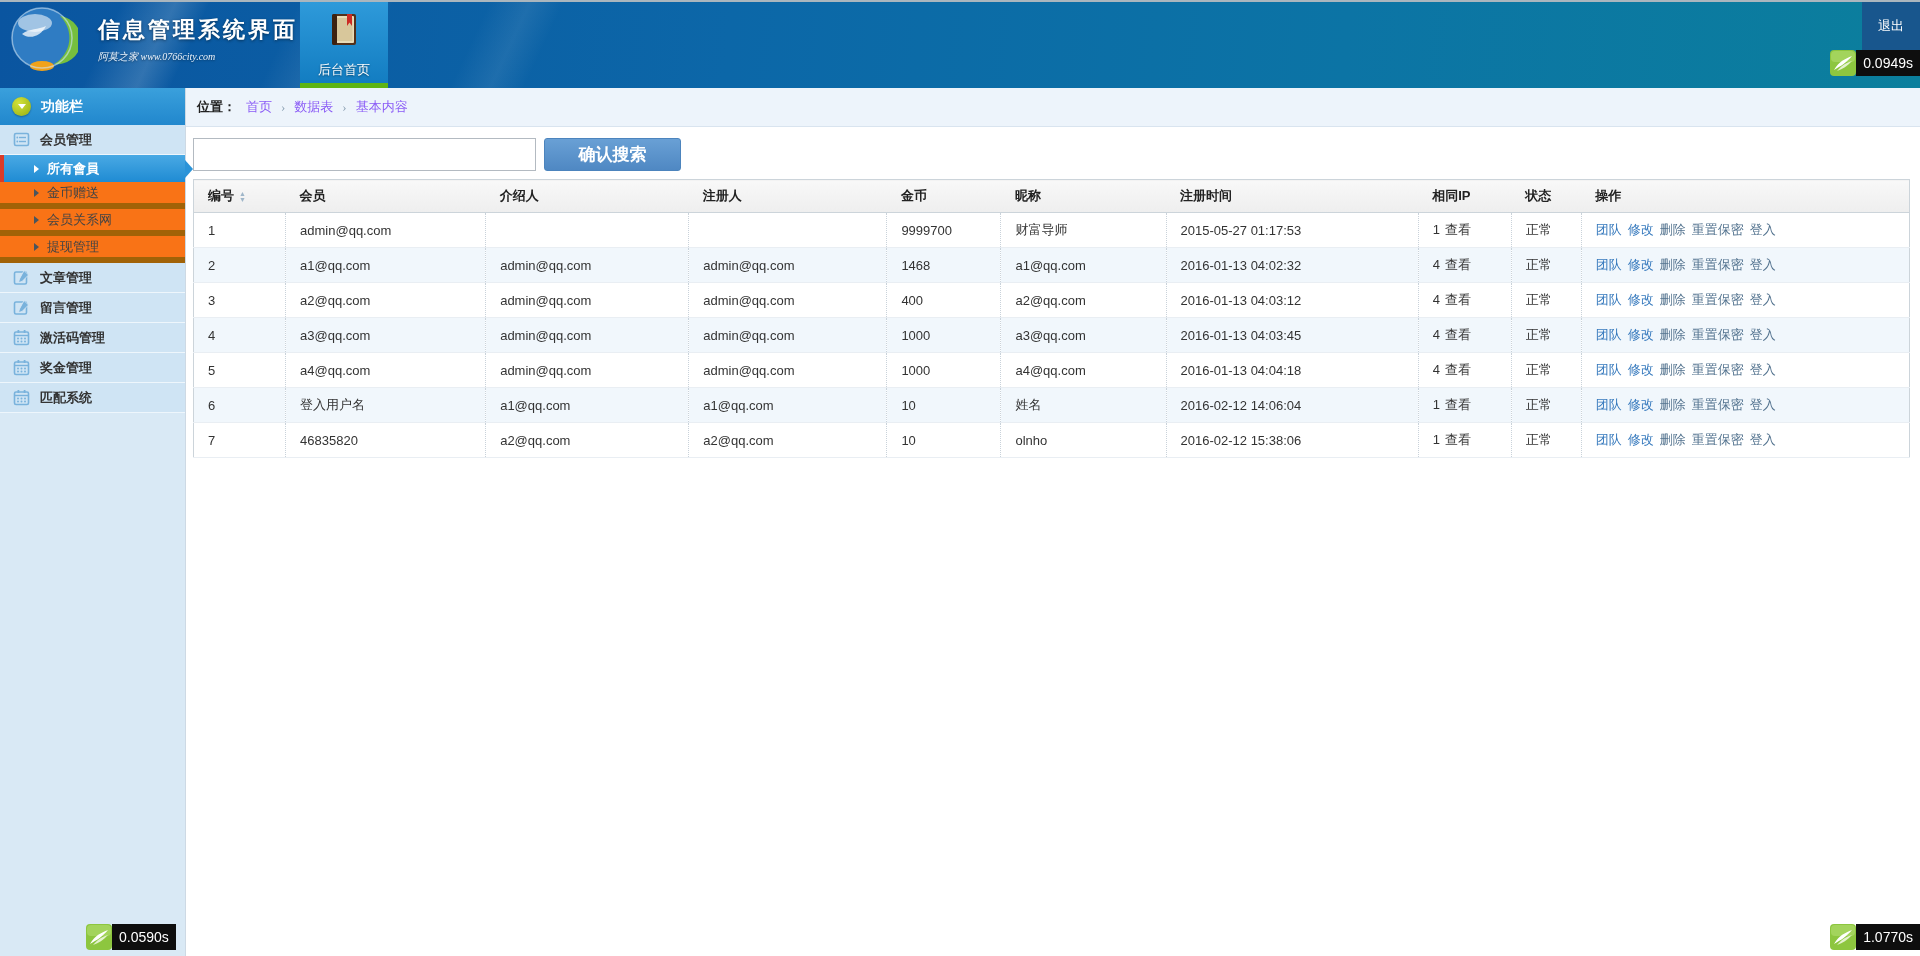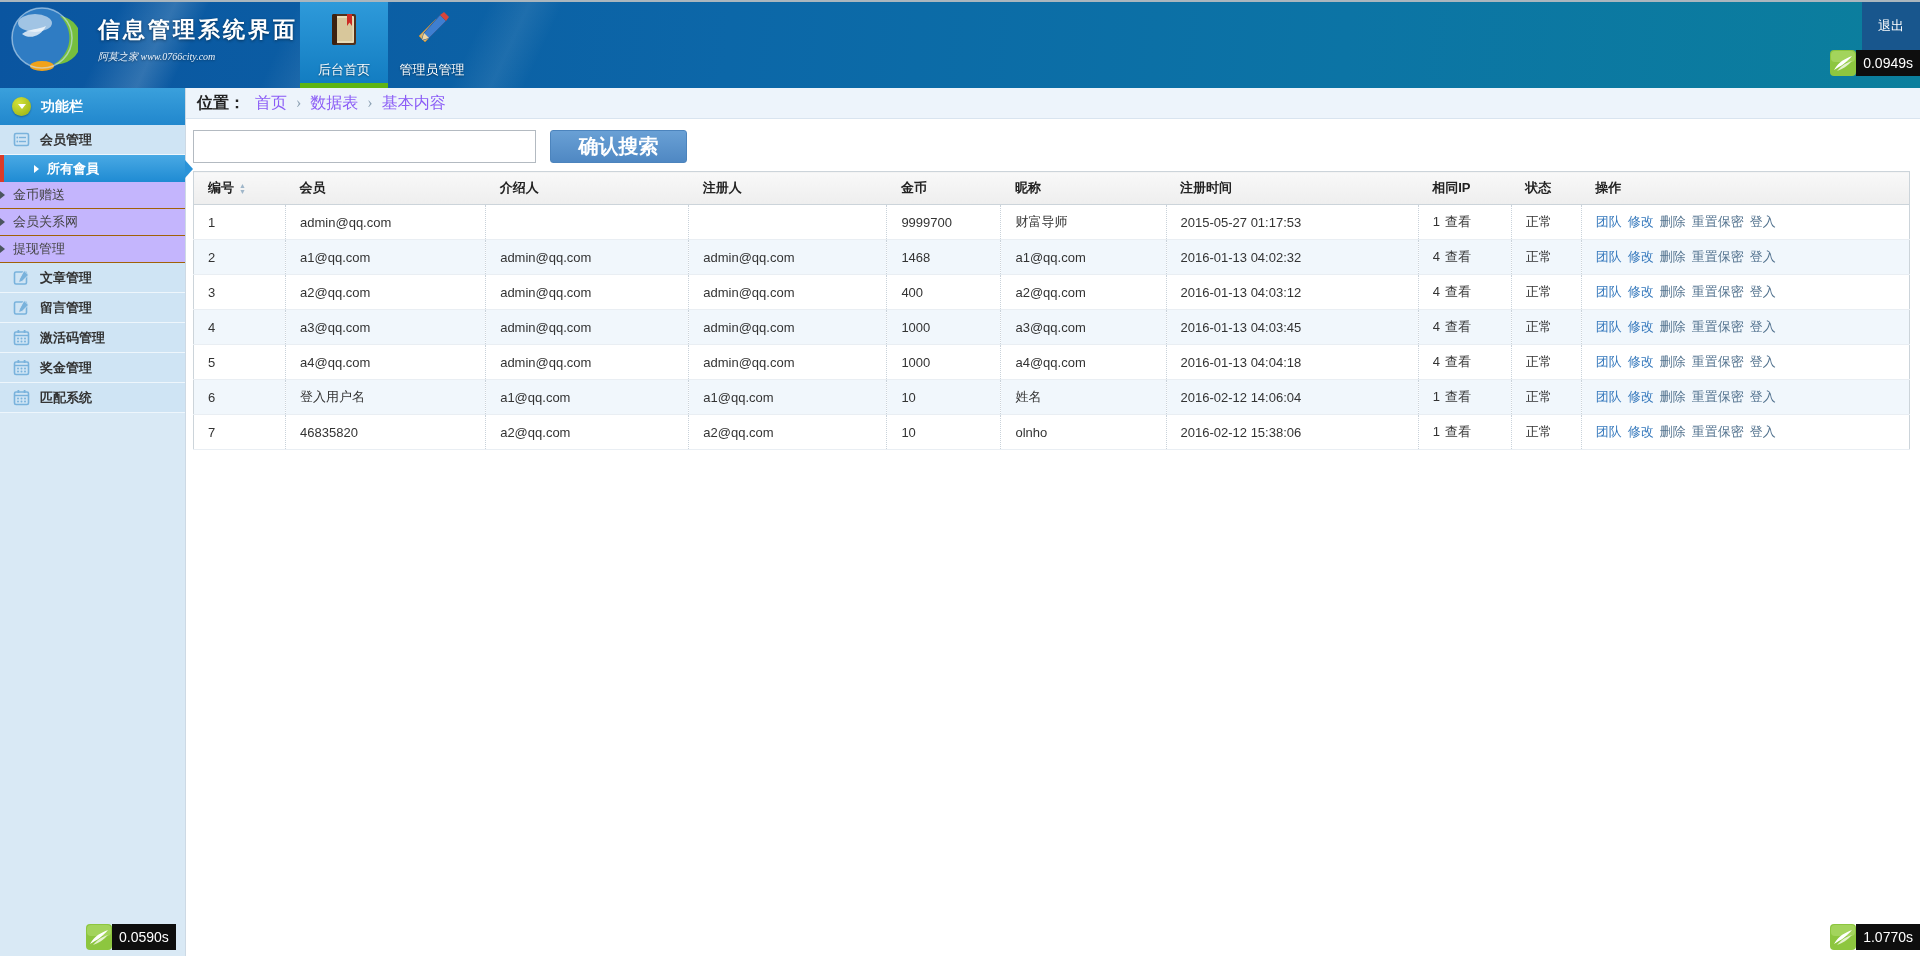--- a/index.html
+++ b/index.html
@@ -40,43 +40,43 @@
   
   aside.sidebar { position:absolute; top:88px; left:0; width:186px; bottom:0; background:#d9e9f5;
     border-right:1px solid #cdd9e4; overflow:visible; z-index:5; }
   .sidebar-header { height:37px; background:linear-gradient(#3aa0dc,#2187cd); display:flex; align-items:center;
     padding-left:12px; gap:10px; color:#fff; font-size:14px; font-weight:bold; }
   .fn-circle { width:19px; height:19px; border-radius:50%; background:radial-gradient(circle at 35% 30%,#d3e23a,#96ae10);
     display:flex; align-items:center; justify-content:center; box-shadow:0 1px 2px rgba(0,0,0,.3); }
   .fn-circle .chev { width:0; height:0; border-left:4px solid transparent; border-right:4px solid transparent; border-top:5px solid #fff; }
   .side-section { height:30px; background:#cfe4f4; border-bottom:1px solid #eef6fc; display:flex; align-items:center;
     padding-left:13px; gap:10px; font-size:13px; font-weight:bold; color:#333; cursor:pointer; }
-  .side-sub { position:relative; height:27px; background:#c4b5fd; border-bottom:1px solid #a16207; display:flex;
-    align-items:center; gap:8px; font-size:13px; color:#444; cursor:pointer; }
+  .side-sub { position:relative; height:27px; background:#f97316; border-bottom:6px solid #a16207; display:flex;
+    align-items:center; padding-left:34px; gap:8px; font-size:13px; color:#444; cursor:pointer; }
   .side-sub .caret { width:0; height:0; border-left:5px solid #4a555e; border-top:4px solid transparent; border-bottom:4px solid transparent; }
   .side-sub.active { background:linear-gradient(#49a9e4,#1f8bd3); color:#fff; font-weight:bold;
     border-left:4px solid #da3b28; padding-left:30px; border-bottom:none; }
   .side-sub.active .caret { border-left-color:#fff; }
   .side-sub.active::after { content:""; position:absolute; right:-8px; top:50%; margin-top:-9px;
     border-top:9px solid transparent; border-bottom:9px solid transparent; border-left:8px solid #2a93d8; }
   .side-icon { width:17px; height:17px; flex:0 0 auto; }
 
   
   .main { position:absolute; top:88px; left:186px; right:0; bottom:0; background:#fff; }
-  .breadcrumb { height:31px; background:#edf4fb; border-bottom:1px solid #d9e4ef; display:flex; align-items:center;
-    padding-left:11px; font-size:16px; color:#555;font-family:Liberation Serif, serif; }
+  .breadcrumb { height:39px; background:#edf4fb; border-bottom:1px solid #d9e4ef; display:flex; align-items:center;
+    padding-left:11px; font-size:13px; color:#555;font-family:Liberation Serif, serif; }
   .breadcrumb b { color:#222; margin-right:10px; }
   .breadcrumb a { color:#8b5cf6; text-decoration:none; cursor:pointer; }
   .breadcrumb .sep { color:#8fa3b5; margin:0 9px; }
   .content { padding:11px 0 0 7px; }
   .search-row { display:flex; align-items:center; }
   .search-input { width:343px; height:33px; border:1px solid #b3bac1; background:#fff; padding:0 8px; font-size:14px;
     font-family:inherit; }
-  .search-btn { width:137px; height:33px; margin-left:14px; background:linear-gradient(#69a0d5,#4f88c3);
-    border:1px solid #4c84bd; border-radius:3px; color:#fff; font-size:20px; font-weight:bold; cursor:pointer;
+  .search-btn { width:137px; height:33px; margin-left:8px; background:linear-gradient(#69a0d5,#4f88c3);
+    border:1px solid #4c84bd; border-radius:3px; color:#fff; font-size:17px; font-weight:bold; cursor:pointer;
     font-family:inherit; }
   table.data-table { border-collapse:collapse; table-layout:fixed; width:1717px; margin-top:8px;
     border:1px solid #ccd4da; font-size:13px; }
   .data-table th { background:linear-gradient(#f8f8f8,#eeeeee); height:33px; text-align:left; padding-left:14px;
     border-bottom:1px solid #ccd4da; color:#222; font-size:13px; }
   .data-table td { height:35px; padding-left:14px; color:#333; border-bottom:1px solid #e9eef3; background:#fff;
     overflow:hidden; white-space:nowrap; }
   .data-table td + td { border-left:1px dotted #c9d2da; }
   .data-table tr.even td { background:#f1f7fc; }
   .sort-ctl { display:inline-block; vertical-align:middle; margin-left:5px; cursor:pointer; }
@@ -111,32 +111,20 @@
     <nav class="top-tabs" id="top-tabs">
         <div class="tab active">
           <svg class="tab-icon" width="42" height="42" viewBox="0 0 42 42">
     <rect x="9" y="5" width="24" height="31" rx="2" fill="#53301a"></rect>
     <rect x="12" y="7" width="19" height="27" rx="1" fill="#e9dcb8"></rect>
     <rect x="13.5" y="9" width="16" height="23" fill="#d8c79b"></rect>
     <rect x="9" y="5" width="5" height="31" rx="2" fill="#3c2110"></rect>
     <polygon points="24,5 29,5 29,17 26.5,13.5 24,17" fill="#cc2b24"></polygon>
   </svg>
           <span class="tab-label">后台首页</span>
-        </div>
-        <div class="tab">
-          <svg class="tab-icon" width="42" height="42" viewBox="0 0 42 42">
-    <polygon points="8,27 25,10 31,16 14,33" fill="#d9b36b" stroke="#a8884a" stroke-width="1"></polygon>
-    <line x1="13" y1="24" x2="16" y2="27" stroke="#fff" stroke-width="1"></line>
-    <line x1="17" y1="20" x2="20" y2="23" stroke="#fff" stroke-width="1"></line>
-    <line x1="21" y1="16" x2="24" y2="19" stroke="#fff" stroke-width="1"></line>
-    <polygon points="29,6 35,12 18,29 11,31 13,24" fill="#3f7fd1" stroke="#2c5f9e" stroke-width="1"></polygon>
-    <polygon points="11,31 13,24 18,29" fill="#f2d6a0"></polygon>
-    <polygon points="33,3 38,8 35,12 29,6" fill="#d8453a"></polygon>
-  </svg>
-          <span class="tab-label">管理员管理</span>
         </div>
       </nav>
     <div class="logout-btn">退出</div>
   </header>
 
   <div class="timer timer-top">
     <svg class="leaf-svg" viewBox="0 0 26 26">
     <rect x="0" y="0" width="26" height="26" rx="4" fill="#8dc63f"></rect>
     <rect x="1" y="1" width="24" height="11" rx="4" fill="#a3d45c"></rect>
     <path d="M4 20 C9 11 15 9 22 6 C16 13 11 16 4 20 Z" fill="#ffffff"></path>

